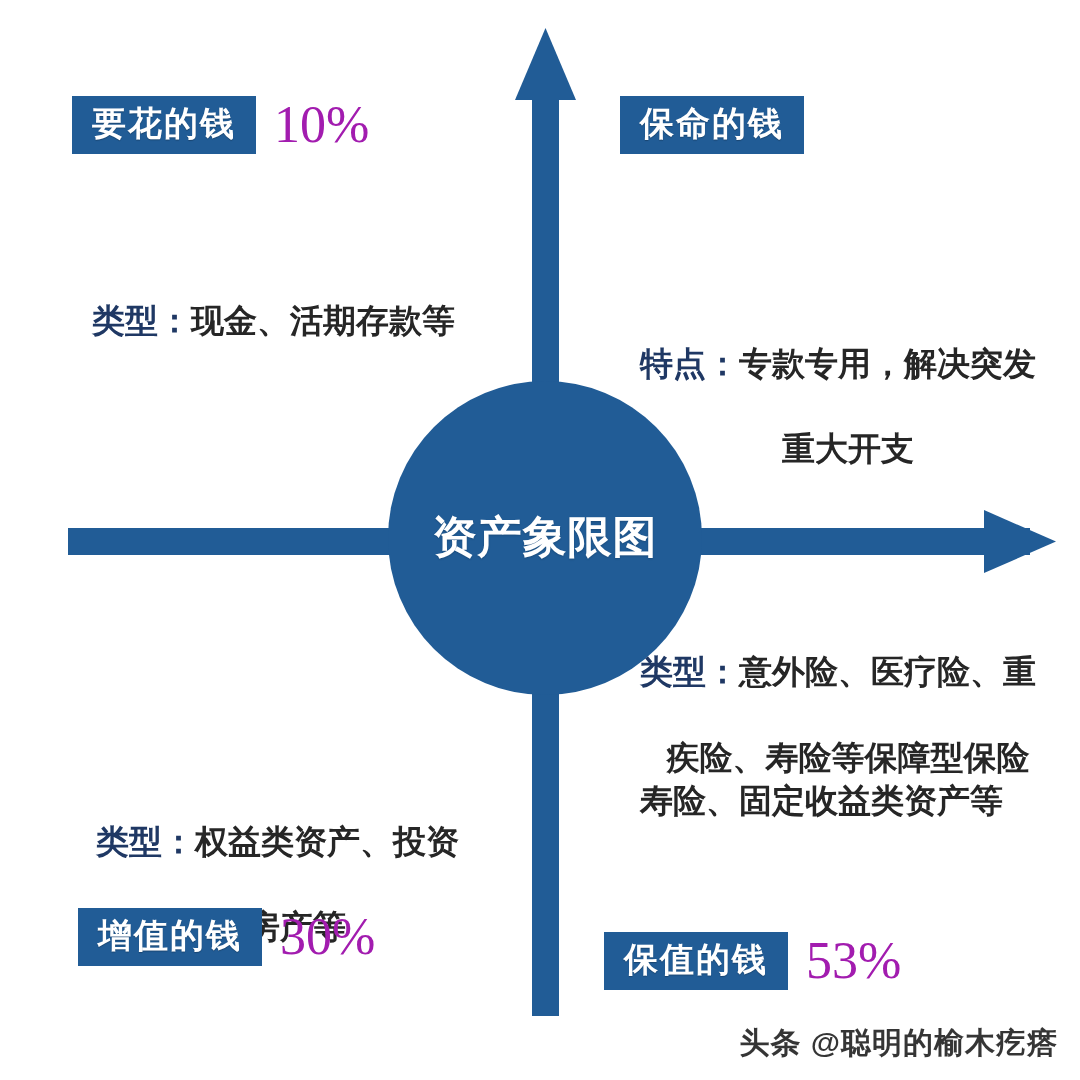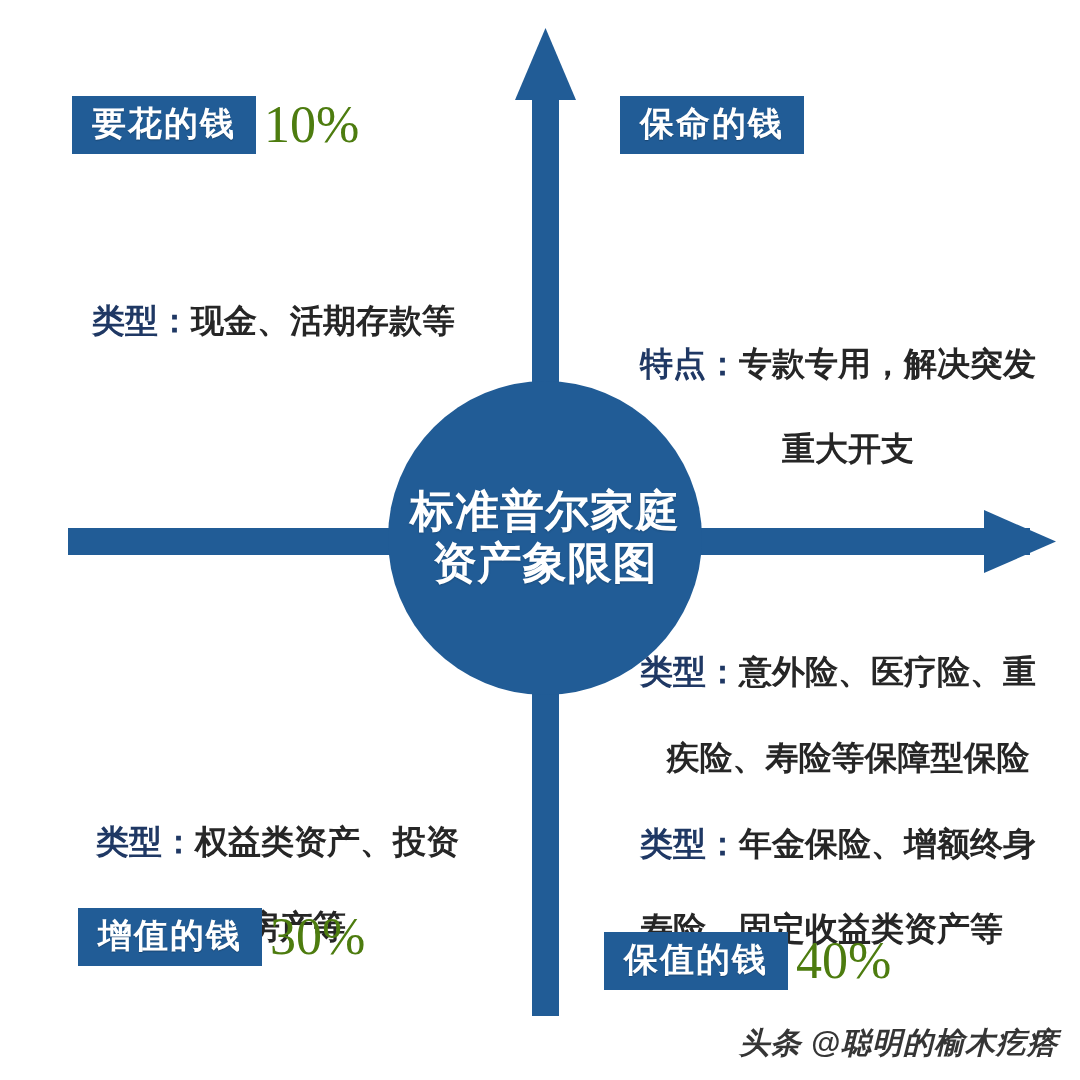--- a/index.html
+++ b/index.html
@@ -47,35 +47,35 @@
     letter-spacing: 1px;
     text-shadow: 0 1px 2px rgba(0,0,0,0.18);
   }
   .center-circle .cc-line { display: block; white-space: nowrap; }
 
   
   .chip-row {
     position: absolute;
     display: flex;
     align-items: center;
-    gap: 8px;
+    gap: 18px;
   }
   .chip {
     background: #215C96;
     color: #ffffff;
     font-weight: bold;
     font-size: 34px;
     letter-spacing: 2px;
     padding: 11px 20px 13px 20px;
     line-height: 1;
     white-space: nowrap;
     text-shadow: 0 1px 1px rgba(0,0,0,0.25);
   }
   .pct {
-    color: #4d7c0f;
+    color: #a21caf;
     font-size: 52px;
     font-weight: normal;
     line-height: 1;
     white-space: nowrap;
     letter-spacing: 0px;
   }
 
   
   .block {
     position: absolute;
@@ -105,41 +105,39 @@
     position: absolute;
     right: 22px;
     bottom: 16px;
     font-family: "Liberation Sans", "DejaVu Sans", sans-serif;
     font-size: 30px;
     font-weight: bold;
     color: #1a1a1a;
     opacity: 0.88;
     letter-spacing: 1px;
     white-space: nowrap;
-    font-style: italic;
   }
 </style>
 </head>
 <body>
 
 <div id="canvas">
 
   <svg class="axis-svg" viewBox="0 0 1080 1080" xmlns="http://www.w3.org/2000/svg">
 
     <rect x="532" y="96" width="27" height="920" fill="#215C96"></rect>
 
     <polygon points="545.5,28 576,100 515,100" fill="#215C96"></polygon>
 
     <rect x="68" y="528" width="962" height="27" fill="#215C96"></rect>
 
     <polygon points="1056,541.5 984,573 984,510" fill="#215C96"></polygon>
   </svg>
 
   <div class="center-circle">
-    <span class="cc-line">标准普尔家庭</span>
     <span class="cc-line">资产象限图</span>
   </div>
 
   <div class="chip-row" style="left:72px; top:96px;">
     <div class="chip">要花的钱</div>
     <div class="pct">10%</div>
   </div>
 
   <div class="block ta-left" style="left:68px; top:214px; width:420px;">
     <div class="field gap-lg">
@@ -180,31 +178,28 @@
     </div>
   </div>
 
   <div class="chip-row" style="left:78px; top:908px;">
     <div class="chip">增值的钱</div>
     <div class="pct">30%</div>
   </div>
 
   <div class="block ta-left" style="left:616px; top:694px; width:440px;">
     <div class="field gap-md">
-      <div>
-        <span class="key">类型：</span><span class="val">年金保险、增额终身</span>
-      </div>
       <div class="val">寿险、固定收益类资产等</div>
     </div>
     <div class="field">
       
       
     </div>
   </div>
 
   <div class="chip-row" style="left:604px; top:932px;">
     <div class="chip">保值的钱</div>
-    <div class="pct">40%</div>
+    <div class="pct">53%</div>
   </div>
 
   <div class="watermark">头条 @聪明的榆木疙瘩</div>
 
 </div>
 
 </body></html>

